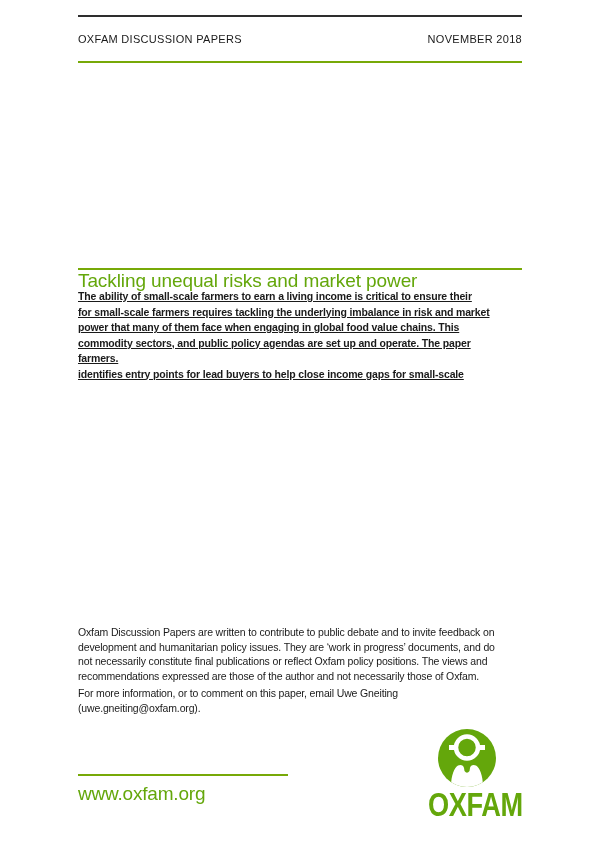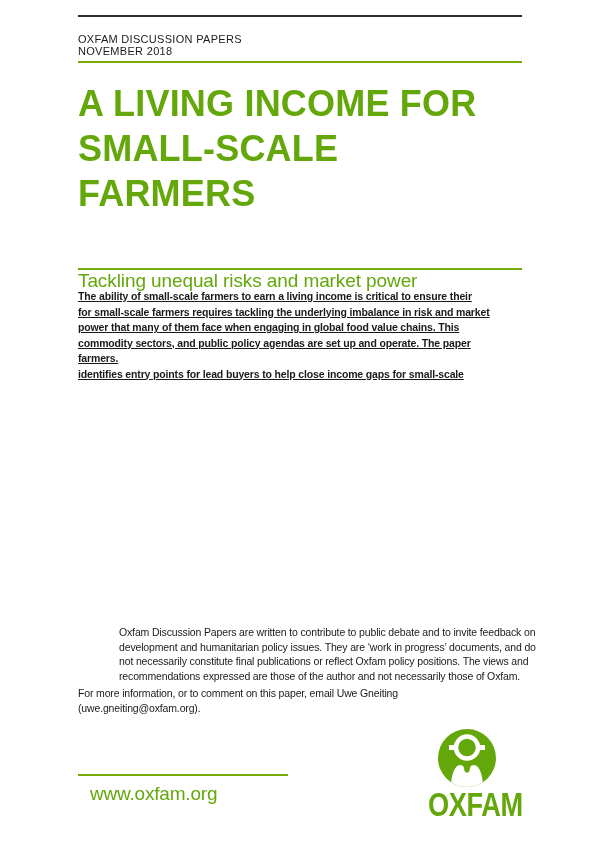--- a/index.html
+++ b/index.html
@@ -12,21 +12,21 @@
     color:#1a1a1a;
     overflow:hidden;
   }
   .rule{position:absolute;height:2px;}
   .rule.dark{background:#2e2e2e;}
   .rule.green{background:#77a908;}
 
   .hdr{
     position:absolute;left:78px;top:33px;width:444px;
     display:flex;justify-content:space-between;
-    font-size:11px;letter-spacing:.3px;color:#1a1a1a;flex-direction:column;
+    font-size:11px;letter-spacing:.3px;color:#1a1a1a;
   }
 
   .doc-title{
     position:absolute;left:78px;top:81px;width:470px;
     color:#64a70b;font-size:36px;font-weight:700;line-height:45px;
     letter-spacing:.2px;
   }
   .doc-title div{white-space:nowrap;}
 
   .doc-subtitle{
@@ -37,21 +37,21 @@
   }
 
   .abstract{
     position:absolute;left:78px;top:289px;width:460px;
     font-size:10.5px;font-weight:700;line-height:15.5px;letter-spacing:-.15px;
   }
   .abstract div{white-space:nowrap;text-decoration:underline;}
 
   .disclaimer{
     position:absolute;left:78px;top:625px;width:460px;
-    font-size:10.5px;line-height:14.6px;letter-spacing:-.15px;margin-left:41px;
+    font-size:10.5px;line-height:14.6px;letter-spacing:-.15px;
   }
   .disclaimer div{white-space:nowrap;}
 
   .contact{
     position:absolute;left:78px;top:686px;width:460px;
     font-size:10.5px;line-height:14.5px;letter-spacing:-.15px;
   }
   .contact div{white-space:nowrap;}
 
   .logo{position:absolute;left:438px;top:729px;width:58px;height:58px;}
@@ -60,42 +60,37 @@
     position:absolute;left:428px;top:787px;
     color:#64a70b;font-size:34px;font-weight:800;line-height:34px;
     letter-spacing:-.5px;
     transform:scaleX(.8);transform-origin:left top;
     white-space:nowrap;
   }
 
   .site-url{
     position:absolute;left:78px;top:783px;
     color:#64a70b;font-size:19px;letter-spacing:-.2px;
-    text-decoration:none;white-space:nowrap;cursor:pointer;margin-left:12px;
+    text-decoration:none;white-space:nowrap;cursor:pointer;
   }
 </style>
 </head>
 <body>
 
 <div class="page">
 
   <div class="rule dark" style="left:78px;top:15px;width:444px;"></div>
 
   <div class="hdr">
     <span>OXFAM DISCUSSION PAPERS</span>
     <span>NOVEMBER 2018</span>
   </div>
 
   <div class="rule green" style="left:78px;top:61px;width:444px;"></div>
 
-  <div class="doc-title">
-      <div>A LIVING INCOME FOR</div>
-      <div>SMALL-SCALE</div>
-      <div>FARMERS</div>
-    </div>
 
   <div class="doc-subtitle">Tackling unequal risks and market power</div>
 
   <div class="rule green" style="left:78px;top:268px;width:444px;"></div>
 
   <div class="abstract">
       <div>The ability of small-scale farmers to earn a living income is critical to ensure their</div>
       <div>for small-scale farmers requires tackling the underlying imbalance in risk and market</div>
       <div>power that many of them face when engaging in global food value chains. This</div>
       <div>commodity sectors, and public policy agendas are set up and operate. The paper</div>

